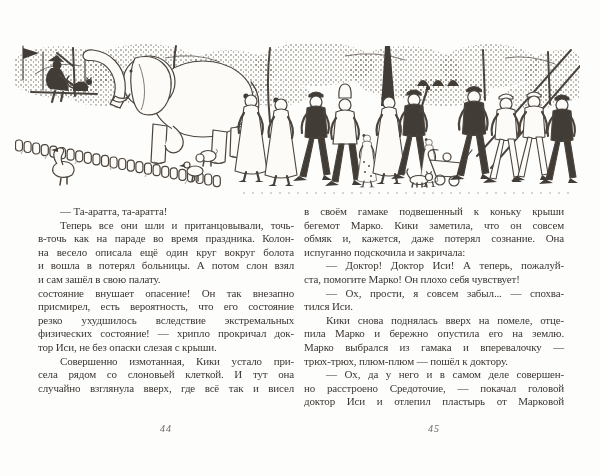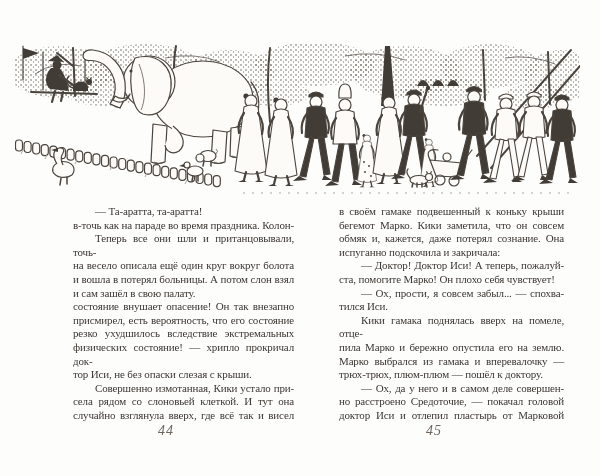--- a/index.html
+++ b/index.html
@@ -9,26 +9,26 @@
     font-family:"Liberation Serif","DejaVu Serif",serif;
   }
   .spread{position:absolute;inset:0;}
   .illo{position:absolute;left:15px;top:44px;width:565px;height:152px;margin:0;}
   .illo svg{display:block;width:565px;height:152px;}
 
   .page{position:absolute;top:205px;height:240px;}
   .page-left{left:38px;width:256px;}
   .page-right{left:304px;width:260px;}
   .text{color:#3c3732;font-size:11px;line-height:13.6px;letter-spacing:-0.15px;}
-  .line{text-align:left;margin-left:35px;}
+  .line{text-align:left;}
   .line.just{text-align:justify;text-align-last:justify;}
   .line.ind{text-indent:22px;}
   .pagenum{
     position:absolute;top:218px;left:0;width:100%;text-align:center;
-    font-style:italic;font-size:14px;color:#6e675f;letter-spacing:1px;
+    font-style:italic;font-size:10px;color:#6e675f;letter-spacing:1px;
   }
 
   
   .s{stroke:#4a443d;stroke-width:1.2;fill:none;stroke-linecap:round;stroke-linejoin:round}
   .s2{stroke:#4a443d;stroke-width:2;fill:none;stroke-linecap:round}
   .w1{fill:#fcfbf8;stroke:#4a443d;stroke-width:1.2;stroke-linejoin:round}
   .thin{stroke:#4a443d;stroke-width:.7;fill:none}
   .dk{fill:#413c35;stroke:none}
   .gar{stroke:#4a443d;stroke-width:1.1;stroke-linejoin:round}
   .arm{stroke:#4a443d;stroke-width:2.2;fill:none;stroke-linecap:round}
@@ -244,22 +244,22 @@
         <use href="#wm" transform="translate(518,138)" style="color:#fcfbf8"></use>
         <use href="#wm" transform="translate(546,141)" style="color:#413c35"></use>
         <path class="grass" stroke-dasharray="2,7" d="M228,149 H560"></path>
       </g>
     </svg>
   </figure>
 
   <section class="page page-left">
     <div class="text" id="left-lines">
         <div class="line ind">— Та-аратта, та-аратта!</div>
+        <div class="line ind just">Теперь все они шли и пританцовывали, точь-</div>
         <div class="line just">в-точь как на параде во время праздника. Колон-</div>
-        <div class="line ind just">Теперь все они шли и пританцовывали, точь-</div>
         <div class="line just">на весело описала ещё один круг вокруг болота</div>
         <div class="line just">и вошла в потерял больницы. А потом слон взял</div>
         <div class="line">и сам зашёл в свою палату.</div>
         <div class="line just">состояние внушает опасение! Он так внезапно</div>
         <div class="line just">присмирел, есть вероятность, что его состояние</div>
         <div class="line just">резко ухудшилось вследствие экстремальных</div>
         <div class="line just">физических состояние! — хрипло прокричал док-</div>
         <div class="line">тор Иси, не без опаски слезая с крыши.</div>
         <div class="line ind just">Совершенно измотанная, Кики устало при-</div>
         <div class="line just">села рядом со слоновьей клеткой. И тут она</div>
@@ -271,21 +271,21 @@
   <section class="page page-right">
     <div class="text" id="right-lines">
         <div class="line just">в своём гамаке подвешенный к коньку крыши</div>
         <div class="line just">бегемот Марко. Кики заметила, что он совсем</div>
         <div class="line just">обмяк и, кажется, даже потерял сознание. Она</div>
         <div class="line">испуганно подскочила и закричала:</div>
         <div class="line ind just">— Доктор! Доктор Иси! А теперь, пожалуй-</div>
         <div class="line">ста, помогите Марко! Он плохо себя чувствует!</div>
         <div class="line ind just">— Ох, прости, я совсем забыл... — спохва-</div>
         <div class="line">тился Иси.</div>
-        <div class="line ind just">Кики гамака поднялась вверх на помеле, отце-</div>
+        <div class="line ind just">Кики снова поднялась вверх на помеле, отце-</div>
         <div class="line just">пила Марко и бережно опустила его на землю.</div>
         <div class="line just">Марко выбрался из гамака и вперевалочку —</div>
         <div class="line">трюх-трюх, плюм-плюм — пошёл к доктору.</div>
         <div class="line ind just">— Ох, да у него и в самом деле совершен-</div>
         <div class="line just">но расстроено Средоточие, — покачал головой</div>
         <div class="line just">доктор Иси и отлепил пластырь от Марковой</div>
       </div>
     <div class="pagenum">45</div>
   </section>
 

